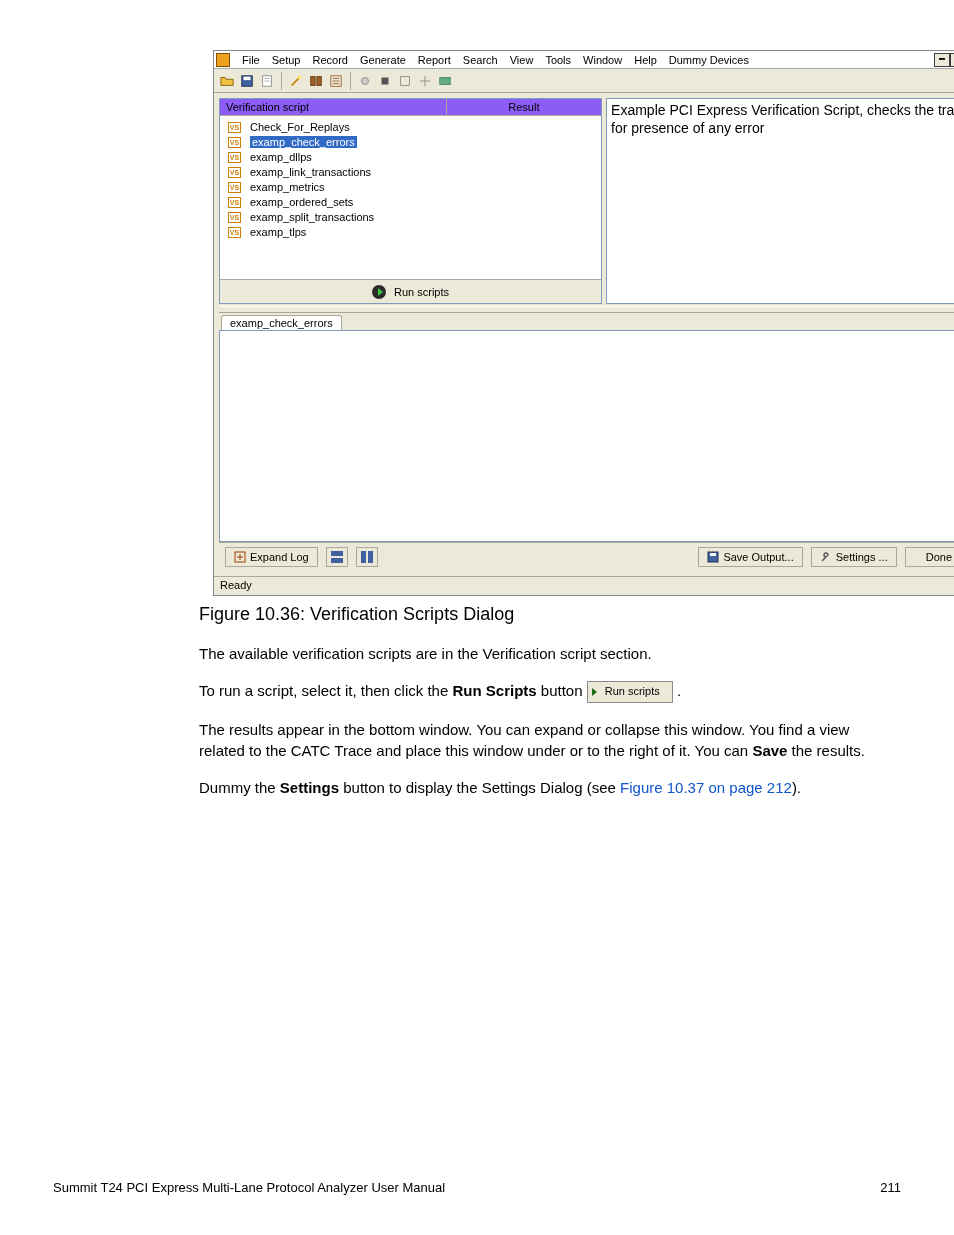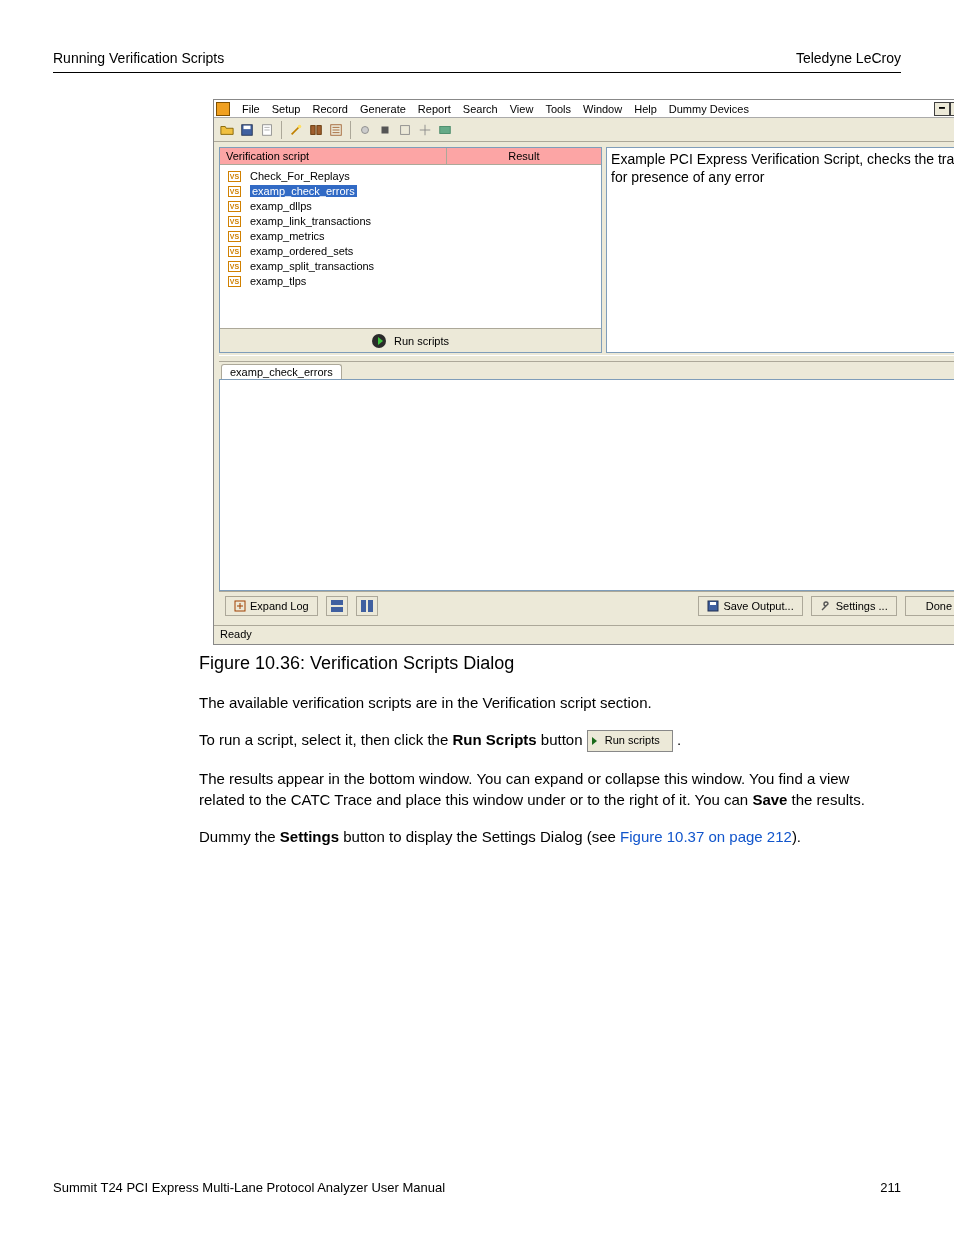--- a/index.html
+++ b/index.html
@@ -91,21 +91,21 @@
   .upper-row { display: flex; gap: 4px; height: 206px; }
   .scripts-pane {
     flex: 1.05;
     border: 1px solid #7f9db9;
     background: #fff;
     display: flex;
     flex-direction: column;
   }
   .scripts-pane .hdr {
     display: flex;
-    background: #fca5a5;
+    background: #8b5cf6;
     border-bottom: 1px solid #aca899;
     font-size: 11px;
   }
   .scripts-pane .hdr .col {
     padding: 2px 6px;
     border-right: 1px solid #aca899;
   }
   .scripts-pane .hdr .col.c1 { flex: 1.5; }
   .scripts-pane .hdr .col.c2 { flex: 1; text-align: center; border-right: none; }
   .scripts-pane .list {
@@ -276,24 +276,20 @@
     font-size: 13px;
     margin-top: auto;
     align-items: center;
   }
 </style>
 </head>
 <body>
 
 <div class="page">
 
-  <div class="page-header">
-    <span>Running Verification Scripts</span>
-    <span>Teledyne LeCroy</span>
-  </div>
 
   <div class="main-content">
 
     <div class="app-window">
 
       <div class="titlebar">
         <div class="app-icon"></div>
         <div class="menubar" id="menubar">
             <span>File</span>
             <span>Setup</span>

